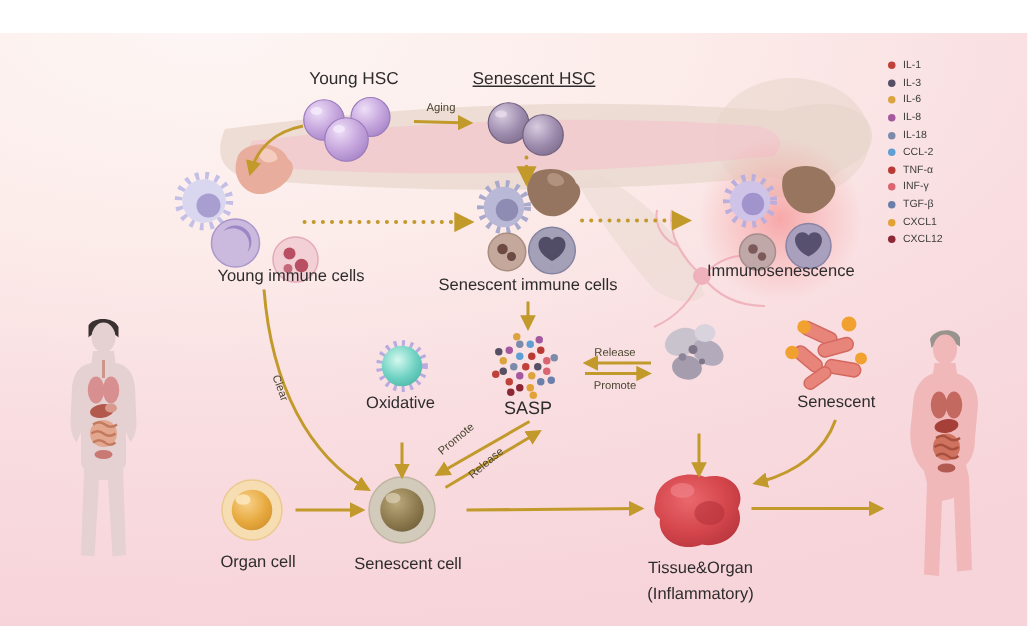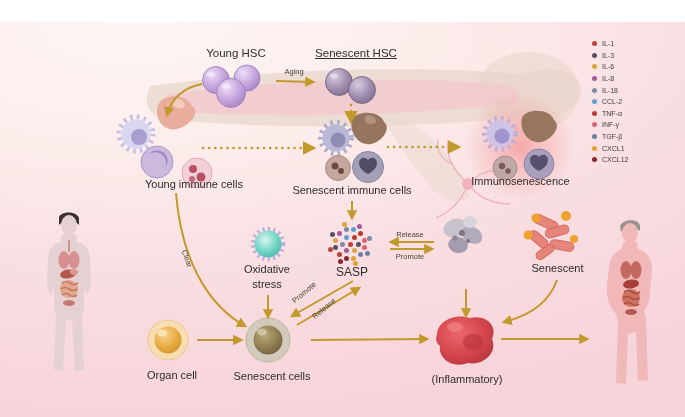--- a/index.html
+++ b/index.html
@@ -267,29 +267,29 @@
       <span class="sasp-dot" style="left: 40.1708px; top: 14.7284px; background: rgb(125, 139, 171);"></span>
     </div>
 
   <div class="lbl big" style="left:186px;top:24px;width:100px;">Young HSC</div>
   <div class="lbl big" style="left:301px;top:24px;width:110px;text-decoration:underline;">Senescent HSC</div>
   <div class="lbl" style="left:121px;top:155px;width:146px;">Young immune cells</div>
   <div class="lbl" style="left:448px;top:152px;width:145px;">Immunosenescence</div>
   <div class="lbl" style="left:270px;top:161px;width:164px;">Senescent immune cells</div>
   <div class="lbl" style="left:223px;top:240px;width:88px;">
     <div>Oxidative</div>
-    <div>stress</div>
   </div>
   <div class="lbl" style="left:322px;top:243px;width:60px;font-size:12px;">SASP</div>
   <div class="lbl" style="left:410px;top:240px;width:124px;">
   </div>
   <div class="lbl" style="left:505px;top:239px;width:105px;">Senescent</div>
   <div class="lbl" style="left:120px;top:346px;width:104px;">Organ cell</div>
-  <div class="lbl" style="left:205px;top:347px;width:134px;">Senescent cells</div>
+  <div class="lbl" style="left:205px;top:347px;width:134px;">Senescent cell</div>
   <div class="lbl" style="left:400px;top:349px;width:134px;line-height:17px;">
+    <div>Tissue&amp;Organ</div>
     <div>(Inflammatory)</div>
   </div>
 
   <div class="elbl" style="left:272px;top:45px;width:44px;">Aging</div>
   <div class="elbl rot" style="left:170px;top:232px;width:34px;transform:rotate(70deg);">Clear</div>
   <div class="elbl rot" style="left:282px;top:266px;width:44px;transform:rotate(-40deg);">Promote</div>
   <div class="elbl rot" style="left:303px;top:282px;width:42px;transform:rotate(-40deg);">Release</div>
   <div class="elbl" style="left:387px;top:208px;width:46px;">Release</div>
   <div class="elbl" style="left:387px;top:230px;width:46px;">Promote</div>
 

